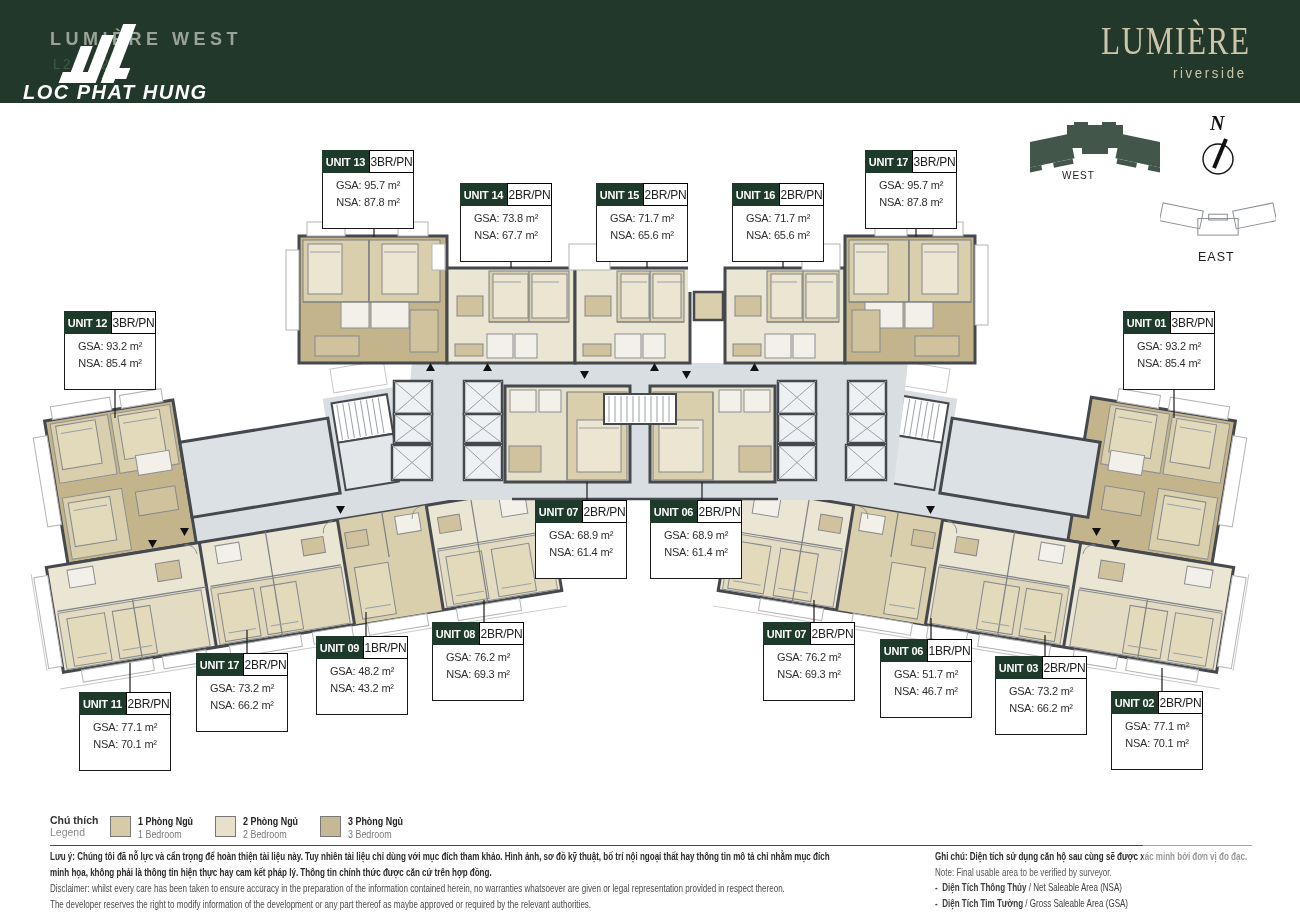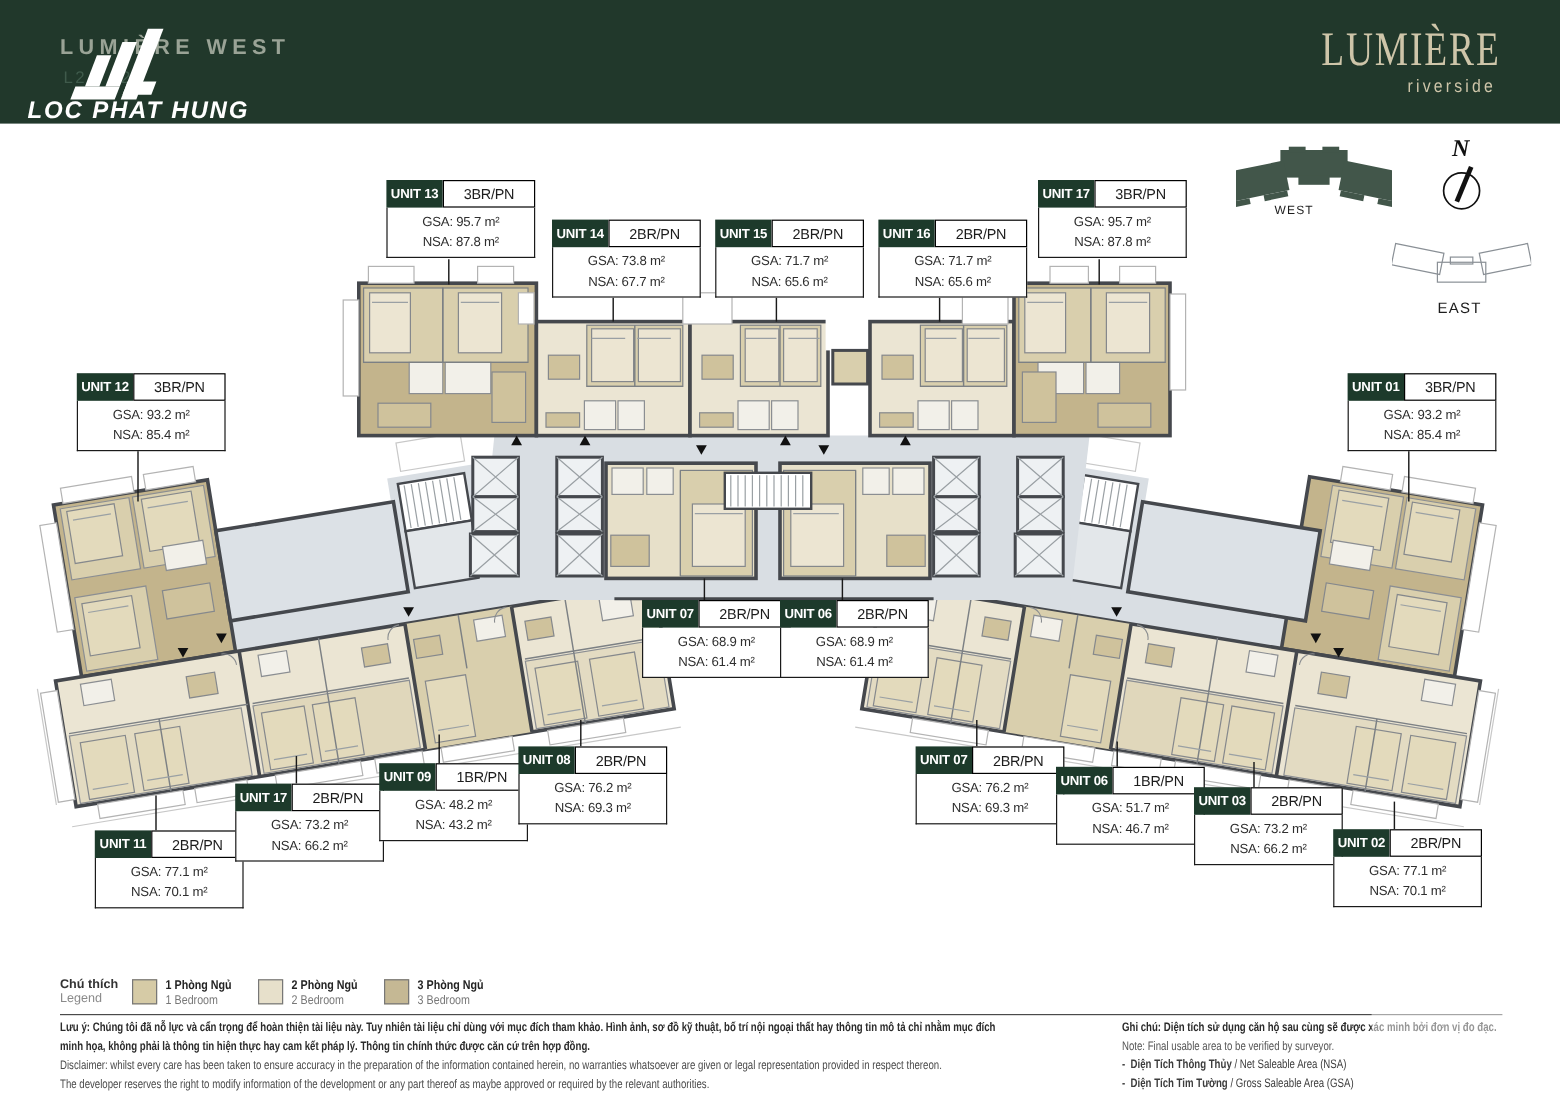--- a/index.html
+++ b/index.html
@@ -7,25 +7,25 @@
 #page{position:relative;width:1300px;height:920px;}
 
 #hdr{position:absolute;left:0;top:0;width:1300px;height:103px;background:#21382b;}
 #lumwest{position:absolute;left:50px;top:29px;font-size:18px;font-weight:bold;letter-spacing:4.5px;color:#9aa396;}
 #lvl{position:absolute;left:53px;top:56px;font-size:14px;letter-spacing:2px;color:#3f5a4b;}
 #lph{position:absolute;left:23px;top:81px;font-size:20px;font-weight:bold;letter-spacing:1.5px;color:#fff;font-style:italic;}
 #lum{position:absolute;left:1101px;top:17px;width:200px;color:#cec5a9;}
 #lum .big{font-family:"Liberation Serif",serif;font-size:40px;letter-spacing:2px;font-weight:normal;transform:scaleX(0.78);transform-origin:0 0;white-space:nowrap;}
 #lum .sm{font-size:15px;letter-spacing:3px;margin-top:0px;color:#cec5a9;transform:scaleX(0.88);transform-origin:0 0;margin-left:72px;white-space:nowrap;}
 
-.ul{position:absolute;width:124px;}
+.ul{position:absolute;width:92px;}
 .ul .hd{display:flex;height:23px;font-size:12.5px;}
 .ul .un{background:#1d3a2b;color:#fff;font-weight:bold;display:flex;align-items:center;justify-content:center;width:47px;white-space:nowrap;font-size:11px;letter-spacing:-0.2px;}
 .ul .tp{background:#fff;border:1px solid #000000;color:#1c1c1c;display:flex;align-items:center;padding:0;flex:1;justify-content:center;font-size:12px;letter-spacing:-0.2px;}
-.ul .bd{background:#fff;border:1px solid #1a1a1a;border-top:none;color:#2e2e2e;font-size:11px;text-align:center;padding:4px 0 3px 0;line-height:17px;letter-spacing:-0.2px;}
+.ul .bd{background:#fff;border:1px solid #1a1a1a;border-top:none;color:#2e2e2e;font-size:11px;text-align:center;padding:4px 0 17px 0;line-height:17px;letter-spacing:-0.2px;}
 
 #legend{position:absolute;left:50px;top:814px;font-size:10.5px;color:#555;}
 .leg{position:absolute;top:0;}
 .leg .sq{position:absolute;left:0;top:2px;width:19px;height:19px;border:1px solid #777;}
 .leg .tx{position:absolute;left:28px;top:1px;line-height:12.5px;color:#333;white-space:nowrap;transform:scaleX(0.85);transform-origin:0 0;}
 .leg .tx b{color:#222;}
 #rule{position:absolute;left:50px;top:845px;width:1202px;height:0;border-top:1.5px solid #4a4a4a;}
 .ft{position:absolute;font-size:10.3px;color:#3c3c3c;line-height:15.5px;transform:scaleX(0.78);transform-origin:0 0;}
 svg{position:absolute;left:0;top:0;}
 </style>

